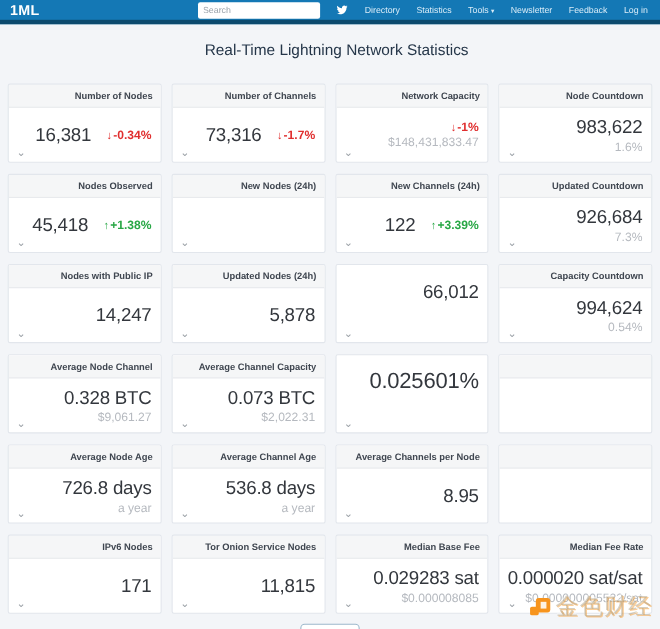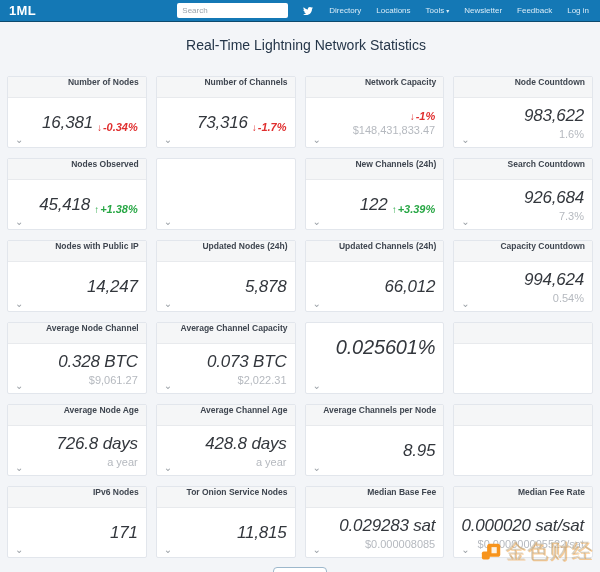--- a/index.html
+++ b/index.html
@@ -8,21 +8,21 @@
     font-family:"Liberation Sans", sans-serif;
     background:#f3f5f8;
     position:relative;
     overflow:hidden;
   }
 
   
   .navbar {
     height:22px;
     background:#1478b5;
-    border-bottom:1px solid #0c4a6e;
+    border-bottom:4px solid #0c4a6e;
     display:flex;
     align-items:center;
     padding:0 11px 0 9px;
   }
   .logo {
     color:#ffffff;
     font-size:13px;
     font-weight:700;
     letter-spacing:.3px;
   }
@@ -79,43 +79,43 @@
     border-radius:2px;
     height:72px;
     position:relative;
     overflow:hidden;
   }
   .card-header {
     height:21px;
     background:#f5f6f7;
     border-bottom:1px solid #e8eaed;
     display:flex;
+    align-items:center;
     justify-content:flex-end;
     padding-right:7px;
   }
   .card-label {
     font-size:8.5px;
     font-weight:600;
     color:#3f4650;
     white-space:nowrap;
   }
   .card-body {
     height:49px;
     display:flex;
     flex-direction:column;
     justify-content:center;
     align-items:flex-end;
     padding-right:8px;
   }
   .value-line {
     display:flex;
-    align-items:flex-end;
-    gap:4px;
+    align-items:center;
+    gap:14px;
     white-space:nowrap;
-    font-style:italic;
   }
   .value {
     font-size:17px;
     color:#33373d;
     letter-spacing:-.2px;
   }
   .card.large .value { font-size:20px; }
   .change {
     font-size:11px;
     font-weight:600;
@@ -181,21 +181,21 @@
   <span class="logo">1ML</span>
   <span class="nav-spacer"></span>
   <input class="search-input" type="text" placeholder="Search" style="">
   <span class="tw-wrap">
     <svg viewBox="0 0 24 24">
         <path d="M23.95 4.57c-.88.39-1.83.65-2.82.77 1.01-.61 1.79-1.57 2.16-2.72-.95.56-2 .96-3.13 1.18C19.27 2.84 18 2.24 16.58 2.24c-2.72 0-4.92 2.2-4.92 4.92 0 .39.04.76.13 1.12C7.69 8.09 4.07 6.13 1.64 3.16c-.43.72-.67 1.56-.67 2.48 0 1.71.87 3.21 2.19 4.1-.81-.03-1.57-.25-2.23-.62v.06c0 2.39 1.69 4.37 3.95 4.83-.41.11-.85.17-1.3.17-.31 0-.61-.03-.92-.09.63 1.95 2.45 3.38 4.6 3.42-1.68 1.32-3.81 2.1-6.1 2.1-.39 0-.78-.02-1.17-.07 2.19 1.39 4.77 2.21 7.56 2.21 9.05 0 14-7.5 14-13.99 0-.21 0-.42-.02-.63.96-.69 1.8-1.56 2.46-2.55z"></path>
       </svg>
   </span>
   <nav class="nav-links">
     <a class="nav-link">Directory</a>
-    <a class="nav-link">Locations</a>
+    <a class="nav-link">Statistics</a>
     <a class="nav-link"><span>Tools</span><span class="caret">▾</span></a>
     <a class="nav-link">Newsletter</a>
     <a class="nav-link">Feedback</a>
     <a class="nav-link">Log in</a>
   </nav>
 </div>
 
 <h1 class="page-title">Real-Time Lightning Network Statistics</h1>
 
 <div class="grid" id="grid">
@@ -262,20 +262,23 @@
       <div class="value-line">
         <span class="value">45,418</span>
         <span class="change up"><span class="arrow">↑</span><span class="pct">+1.38%</span></span>
       </div>
 
       <span class="expand">⌄</span>
     </div>
   </div>
 
   <div class="card">
+    <div class="card-header">
+      <span class="card-label">New Nodes (24h)</span>
+    </div>
     <div class="card-body">
 
       <span class="expand">⌄</span>
     </div>
   </div>
 
   <div class="card">
     <div class="card-header">
       <span class="card-label">New Channels (24h)</span>
     </div>
@@ -284,21 +287,21 @@
         <span class="value">122</span>
         <span class="change up"><span class="arrow">↑</span><span class="pct">+3.39%</span></span>
       </div>
 
       <span class="expand">⌄</span>
     </div>
   </div>
 
   <div class="card">
     <div class="card-header">
-      <span class="card-label">Search Countdown</span>
+      <span class="card-label">Updated Countdown</span>
     </div>
     <div class="card-body">
       <div class="value-line">
         <span class="value">926,684</span>
 
       </div>
       <div class="secondary">7.3%</div>
       <span class="expand">⌄</span>
     </div>
   </div>
@@ -325,23 +328,20 @@
       <div class="value-line">
         <span class="value">5,878</span>
 
       </div>
 
       <span class="expand">⌄</span>
     </div>
   </div>
 
   <div class="card">
-    <div class="card-header">
-      <span class="card-label">Updated Channels (24h)</span>
-    </div>
     <div class="card-body">
       <div class="value-line">
         <span class="value">66,012</span>
 
       </div>
 
       <span class="expand">⌄</span>
     </div>
   </div>
 
@@ -422,21 +422,21 @@
       <span class="expand">⌄</span>
     </div>
   </div>
 
   <div class="card">
     <div class="card-header">
       <span class="card-label">Average Channel Age</span>
     </div>
     <div class="card-body">
       <div class="value-line">
-        <span class="value">428.8 days</span>
+        <span class="value">536.8 days</span>
 
       </div>
       <div class="secondary">a year</div>
       <span class="expand">⌄</span>
     </div>
   </div>
 
   <div class="card">
     <div class="card-header">
       <span class="card-label">Average Channels per Node</span>

